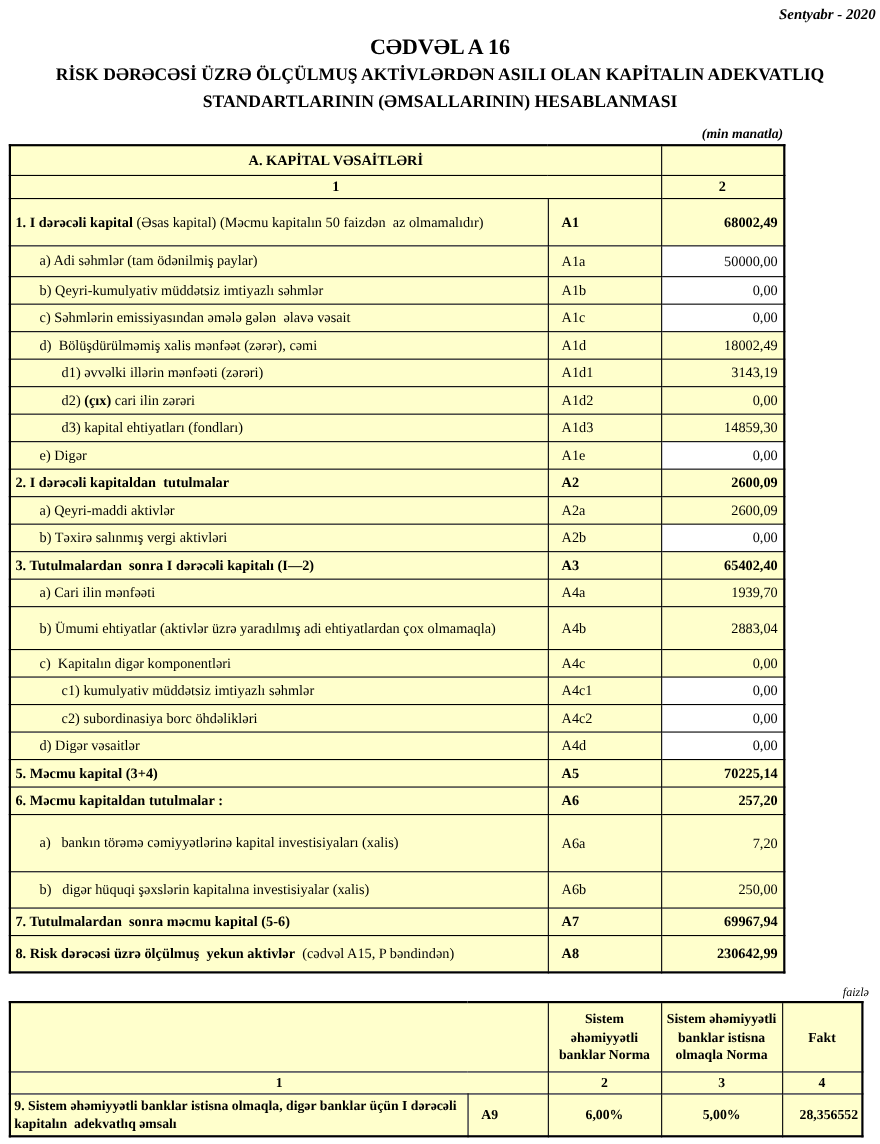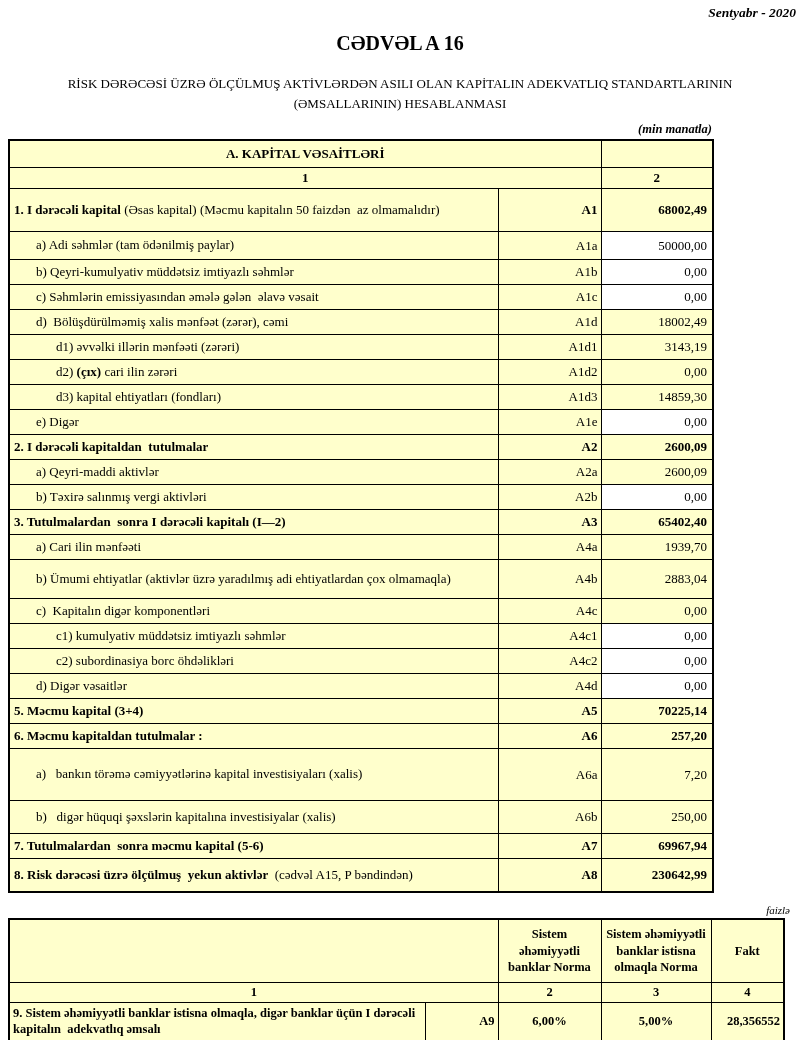--- a/index.html
+++ b/index.html
@@ -1,30 +1,30 @@
 <!DOCTYPE html>
 <html><head>
 <meta charset="utf-8">
 <style>
   html,body{margin:0;padding:0;background:#ffffff;}
   body{width:800px;height:1040px;font-family:"Liberation Serif","DejaVu Serif",serif;color:#000;}
   .date{text-align:right;font-style:italic;font-weight:bold;font-size:13.5px;padding:5px 4px 0 0;}
   .tno{text-align:center;font-weight:bold;font-size:20px;margin-top:11px;}
-  .title{text-align:center;font-weight:normal;font-size:13px;line-height:1.5;width:700px;margin:19px auto 0;}
+  .title{text-align:center;font-weight:bold;font-size:16px;line-height:1.5;width:700px;margin:2px auto 0;}
   .unit{width:704px;margin:9px 0 2px 8px;text-align:right;font-style:italic;font-weight:bold;font-size:12.5px;}
   .pct{width:782px;margin:11px 0 2px 8px;text-align:right;font-style:italic;font-size:11px;}
   table{border-collapse:collapse;margin-left:8px;table-layout:fixed;}
   .tbl{border:2px solid #000;}
   .tbl td{border:1px solid #000;background:#FFFFCC;font-size:13px;vertical-align:middle;padding:2px 3px;height:20px;overflow:hidden;}
   .sec{text-align:center;font-weight:bold;font-size:14px;}
   .num{text-align:center;font-weight:bold;font-size:13px;}
   td.lbl{text-align:left;padding-left:4px;white-space:pre-wrap;line-height:1.25;}
   td.lbl.i1{padding-left:26px;}
   td.lbl.i2{padding-left:46px;}
-  td.code{text-align:right;padding-left:12px;}
+  td.code{text-align:left;padding-left:12px;}
   td.val{text-align:right;padding-right:5px;margin-top:36px;}
   .wv{background:#ffffff !important;}
   .b{font-weight:bold;}
   tr.hsec td{height:22px;}
   tr.hnum td{height:13px;}
   tr.hA1 td{height:38px;}
   tr.hA1a td{height:23px;}
   tr.hA4b td{height:34px;}
   tr.hA6a td{height:47px;}
   tr.hA6b td{height:28px;}

